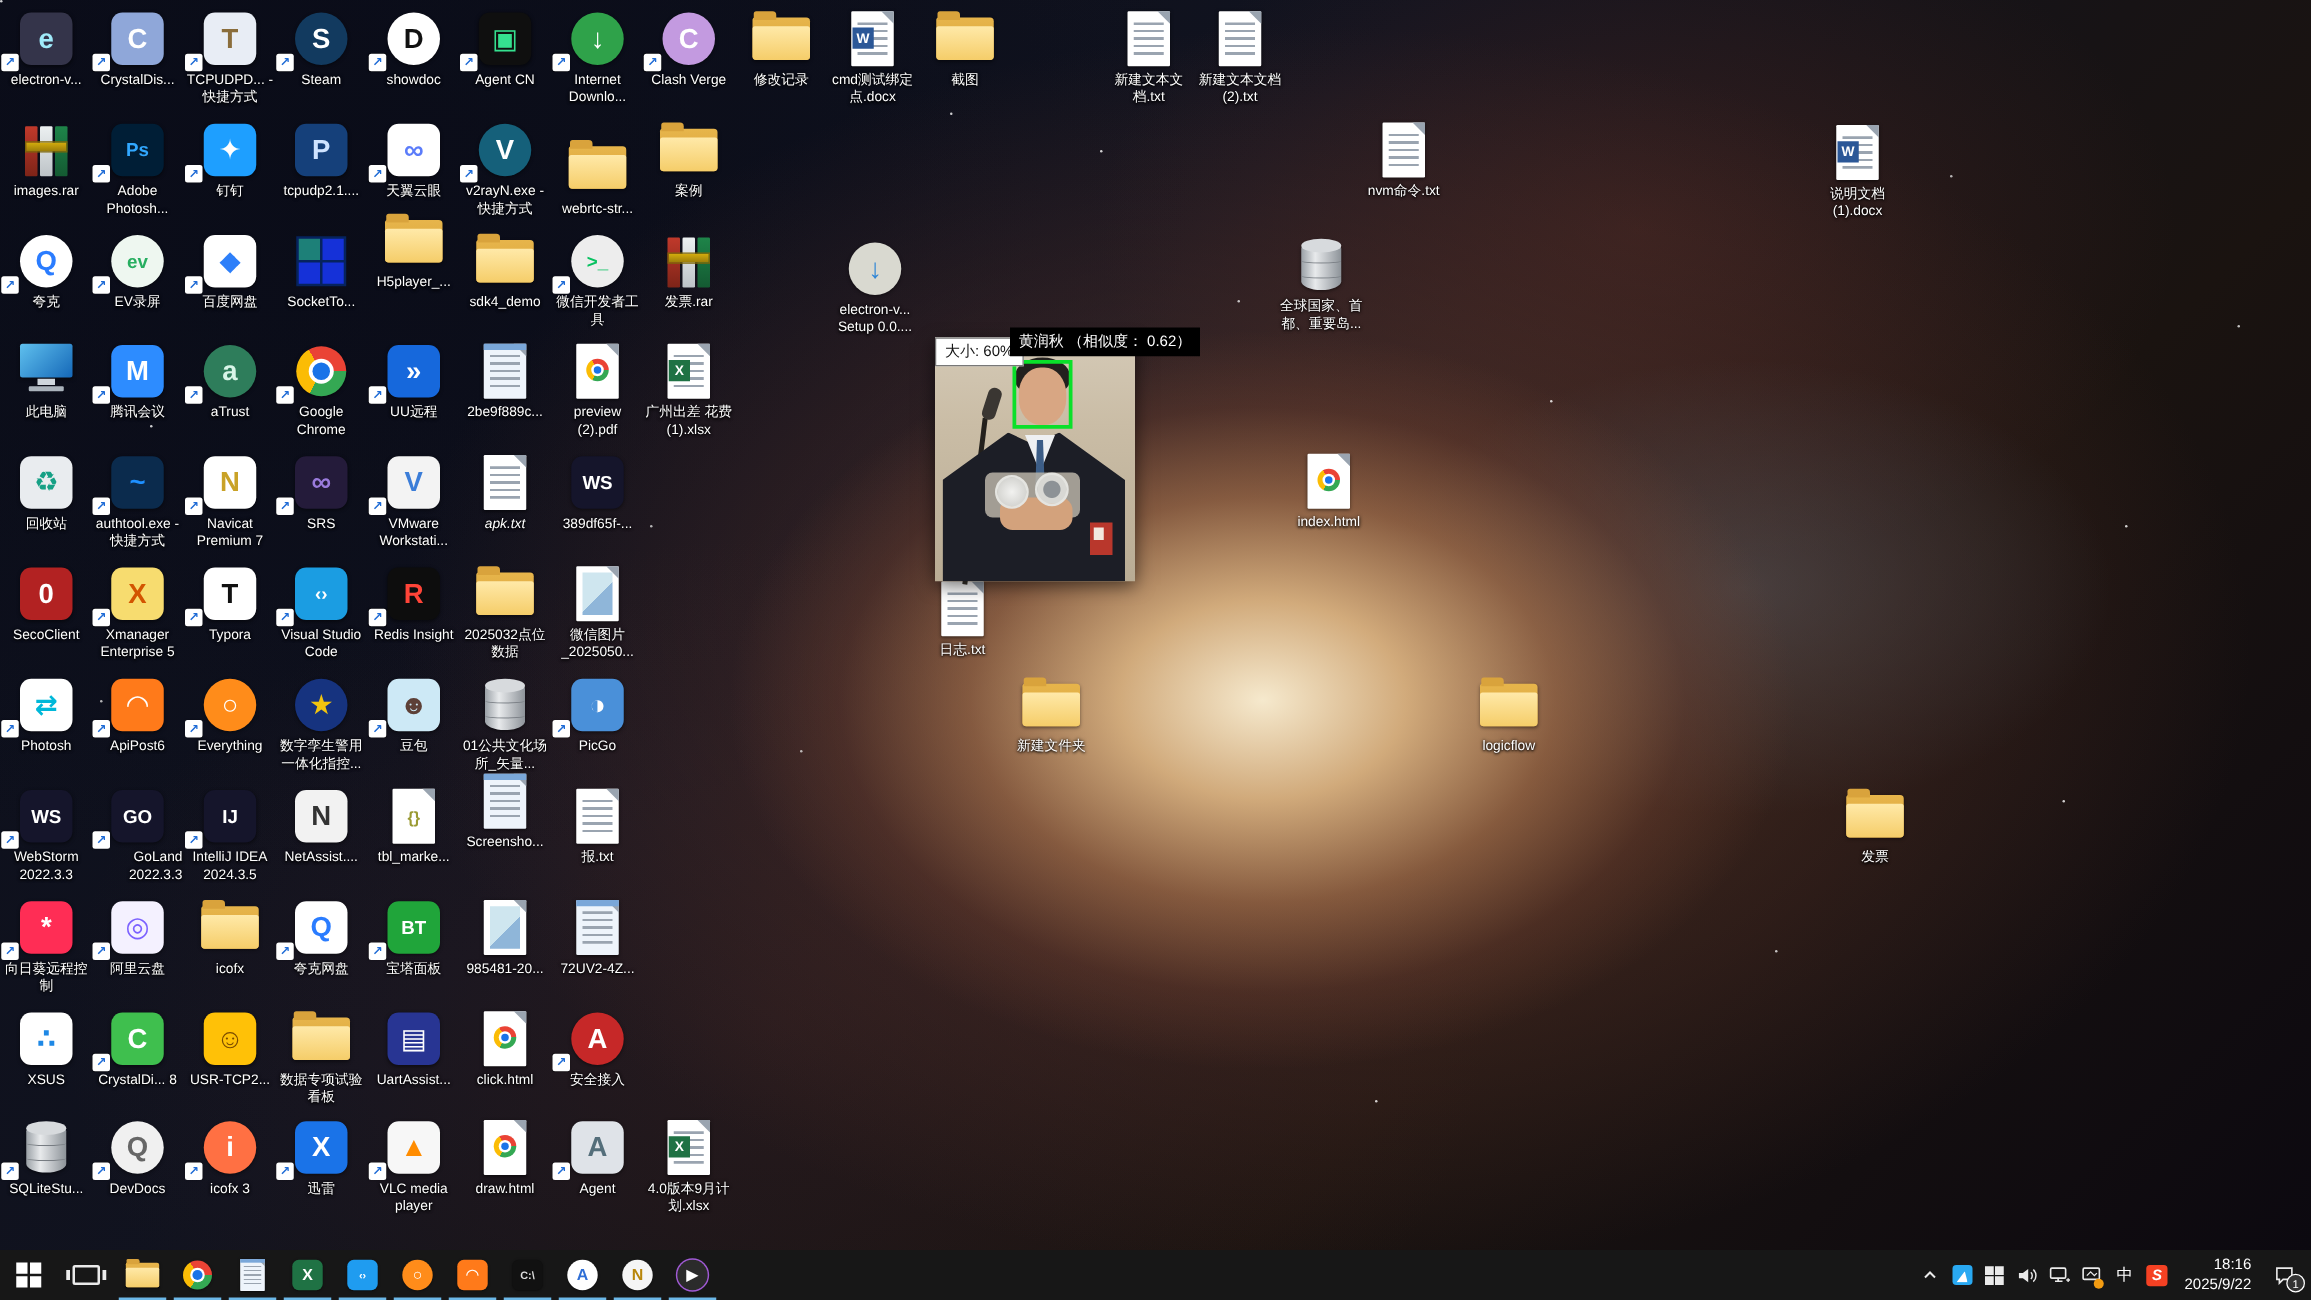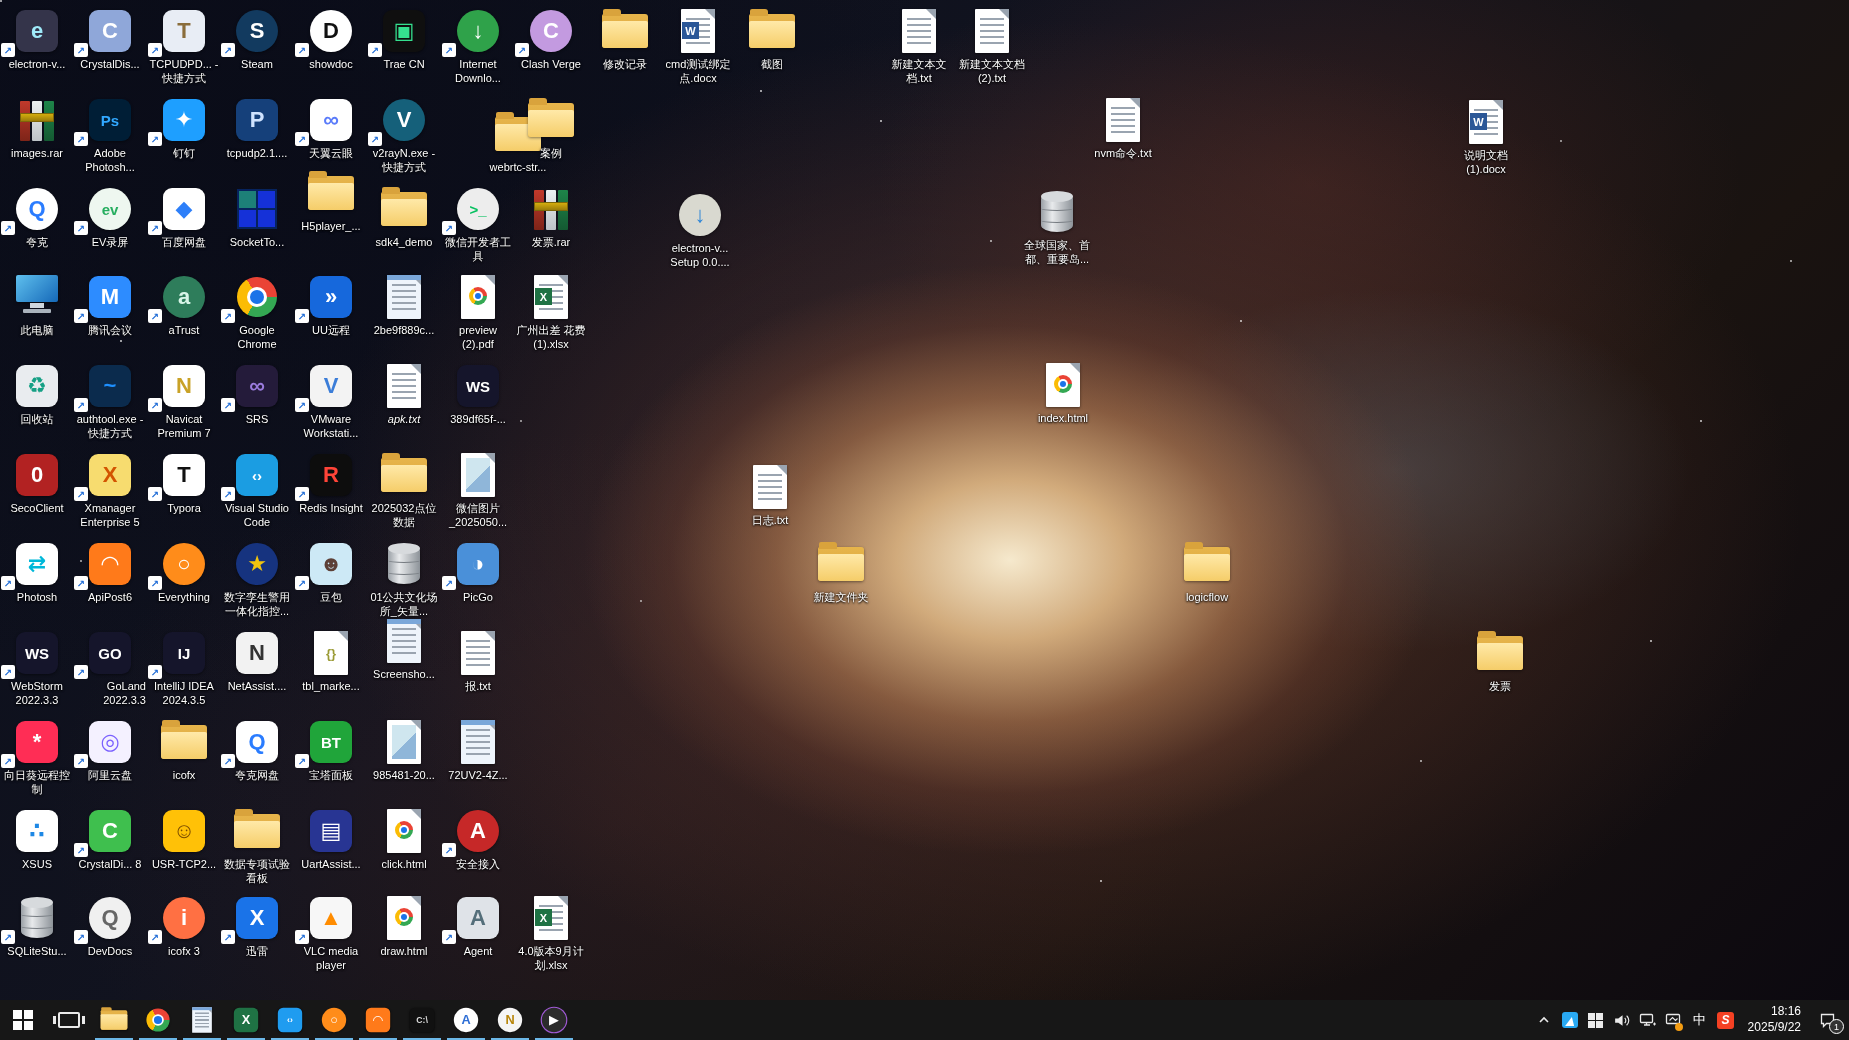--- a/index.html
+++ b/index.html
@@ -172,21 +172,21 @@
           <div class="ic" style="background: rgb(255, 255, 255); color: rgb(17, 17, 17); border-radius: 50%; font-size: 22px;">D</div>
           <div class="sc">↗</div>
         </div>
         <div class="lab">showdoc</div>
       </div>
       <div class="dicon" style="left: 368px; top: 6px;">
         <div class="vis">
           <div class="ic" style="background: rgb(15, 15, 15); color: rgb(53, 224, 143); border-radius: 9px; font-size: 22px;">▣</div>
           <div class="sc">↗</div>
         </div>
-        <div class="lab">Trae CN</div>
+        <div class="lab">Agent CN</div>
       </div>
       <div class="dicon" style="left: 442px; top: 6px;">
         <div class="vis">
           <div class="ic" style="background: rgb(47, 162, 74); color: rgb(255, 255, 255); border-radius: 50%; font-size: 22px;">↓</div>
           <div class="sc">↗</div>
         </div>
         <div class="lab">Internet Downlo...</div>
       </div>
       <div class="dicon" style="left: 515px; top: 6px;">
         <div class="vis">
@@ -279,21 +279,21 @@
         </div>
         <div class="lab">天翼云眼</div>
       </div>
       <div class="dicon" style="left: 368px; top: 95px;">
         <div class="vis">
           <div class="ic" style="background: rgb(21, 96, 122); color: rgb(255, 255, 255); border-radius: 50%; font-size: 22px;">V</div>
           <div class="sc">↗</div>
         </div>
         <div class="lab">v2rayN.exe - 快捷方式</div>
       </div>
-      <div class="dicon" style="left: 442px; top: 109px; margin-left: 40px;">
+      <div class="dicon" style="left: 442px; top: 109px;">
         <div class="vis">
           <div class="fol">
             <div class="tab"></div>
             <div class="front"></div>
           </div>
         </div>
         <div class="lab">webrtc-str...</div>
       </div>
       <div class="dicon" style="left: 515px; top: 95px;">
         <div class="vis">
@@ -907,20 +907,39 @@
           <div class="file">
             <div class="fold"></div>
             <div class="lines"></div>
             <div class="xbad">X</div>
           </div>
         </div>
         <div class="lab">4.0版本9月计划.xlsx</div>
       </div>
     </div>
 
+  <div class="photo" id="photo-win" style="left: 748px; top: 270px; width: 160px; height: 195px;">
+    <div class="micstand"></div>
+    <div class="michead"></div>
+    <div class="suit"></div>
+    <div class="shirt"></div>
+    <div class="tie"></div>
+    <div class="hair"></div>
+    <div class="face"></div>
+    <div class="tray2"></div>
+    <div class="hand"></div>
+    <div class="disc1"></div>
+    <div class="disc2"></div>
+    <div class="rbadge">
+        <i></i>
+      </div>
+    <div class="facebox" id="facebox" style="left: 62px; top: 18px; width: 48px; height: 55px; border-color: rgb(10, 224, 42);"></div>
+    <div class="size-lab" style="left: 0px; top: 0px;">大小: 60%</div>
+    <div class="match-lab" style="left: 60px; top: -8px;">黄润秋 （相似度： 0.62）</div>
+  </div>
 </div>
 
 <div class="taskbar">
   <div class="tb-left">
     <div class="tb-btn">
       <div class="winlogo">
           <i></i>
           <i></i>
           <i></i>
           <i></i>

